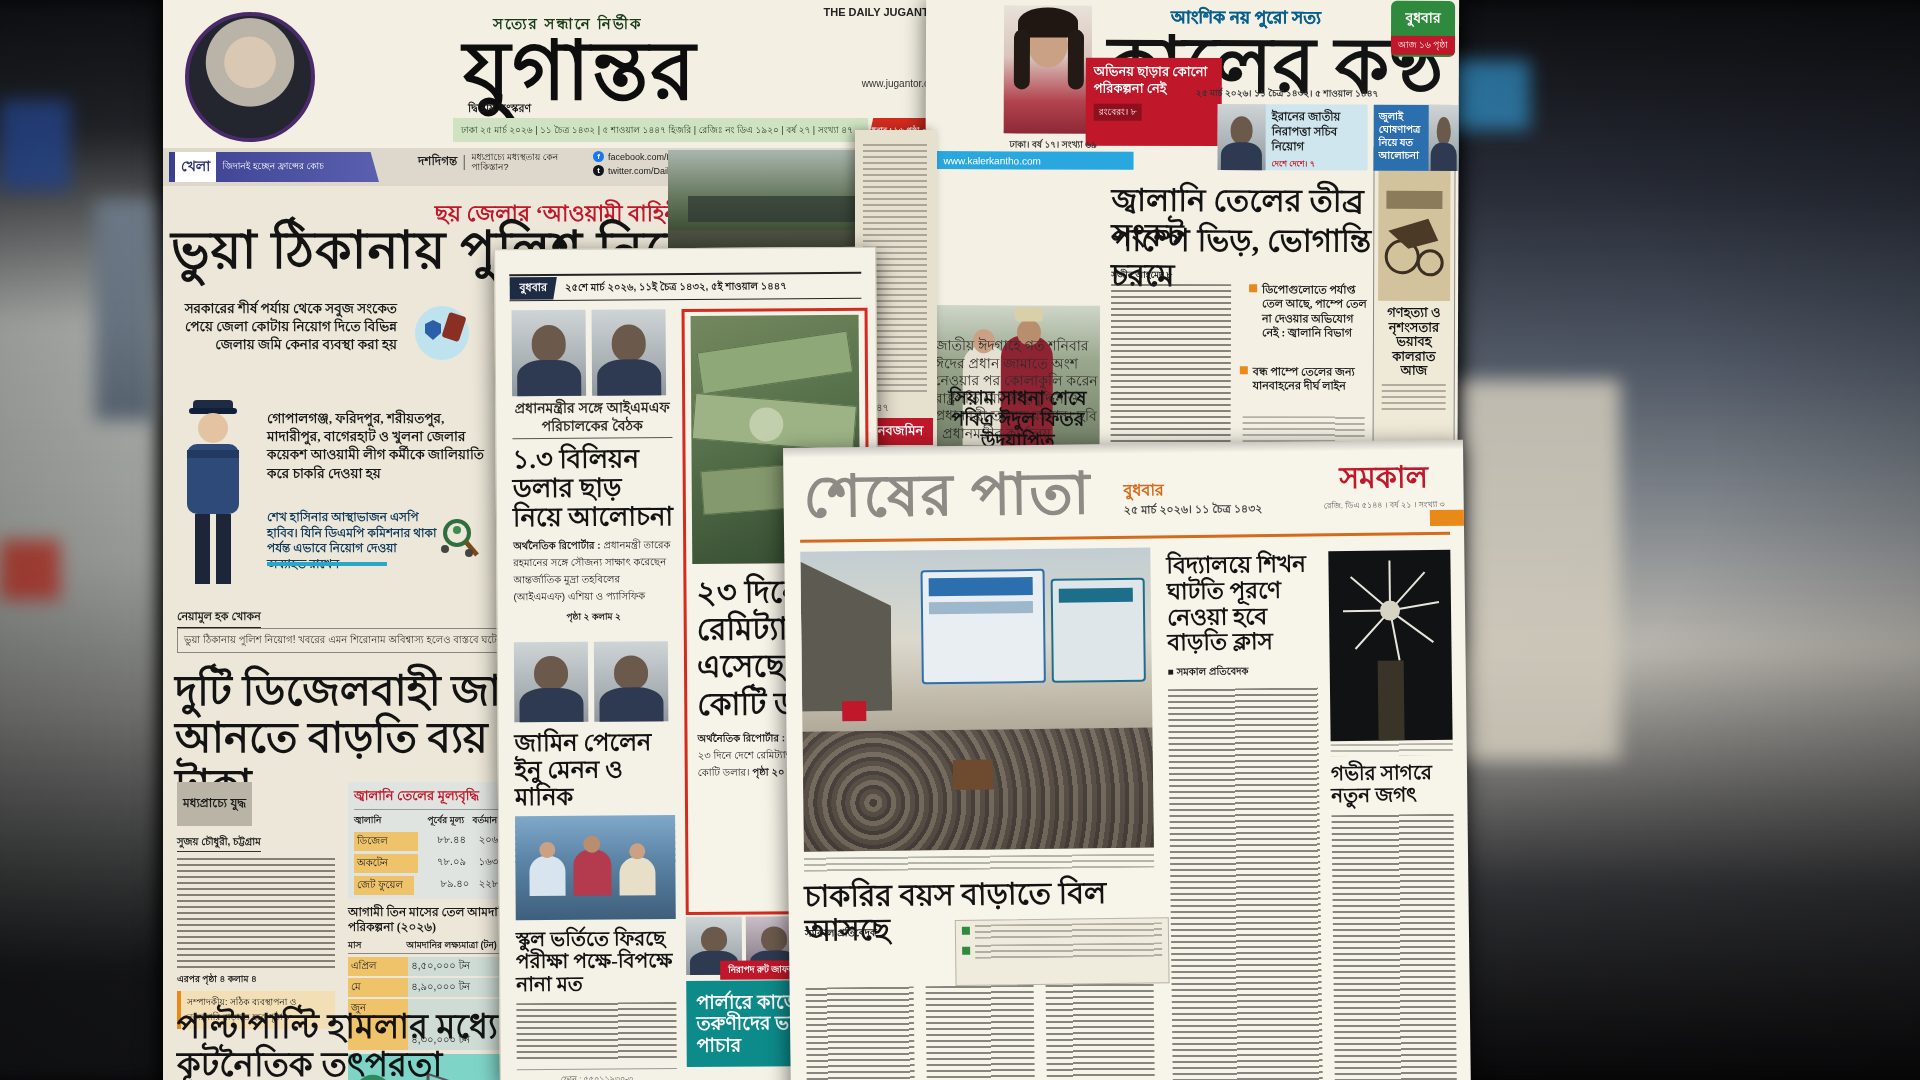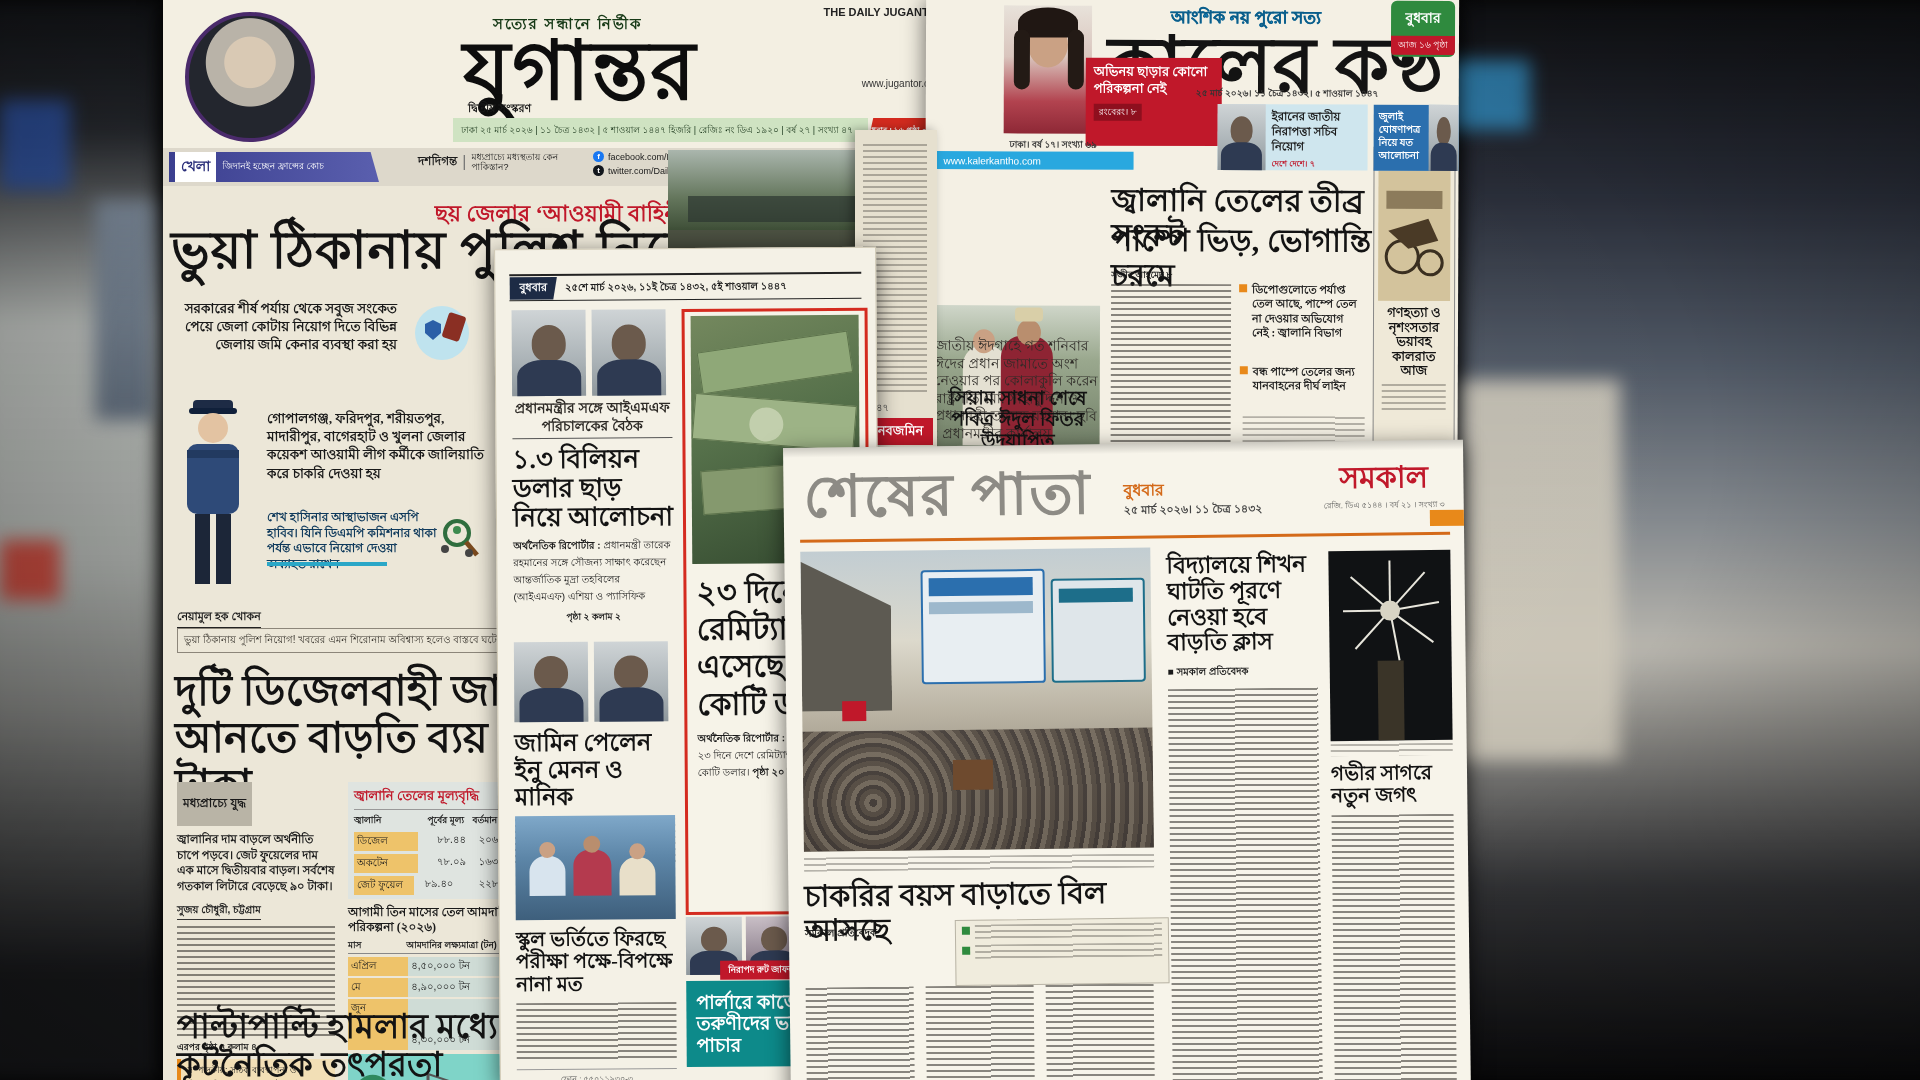--- a/index.html
+++ b/index.html
@@ -121,21 +121,20 @@
 
     <div class="photo abs" style="left:505px;top:150px;width:290px;height:120px;background:linear-gradient(180deg,#aab6ad 0%,#64765c 40%,#3a4a33 70%,#20271d 100%);">
       <span class="abs" style="left:20px;top:46px;width:250px;height:26px;background:#2c3631;opacity:.7;"></span>
       <span class="abs" style="left:0;top:80px;width:290px;height:40px;background:#55544a;opacity:.6;"></span>
     </div>
 
     <div class="abs hl" style="left:12px;top:668px;width:520px;font-size:42px;">দুটি ডিজেলবাহী জাহাজ আনতে বাড়তি ব্যয় ৩৩০ কোটি টাকা</div>
 
     <div class="abs" style="left:14px;top:782px;width:158px;height:298px;">
       <div style="background:#b9b4a6;font-weight:bold;font-size:12px;padding:12px 6px;display:inline-block;">মধ্যপ্রাচ্যে যুদ্ধ</div>
-      <div class="serif" style="font-size:11.5px;font-weight:bold;margin-top:6px;line-height:1.35;">জ্বালানির দাম বাড়লে অর্থনীতি চাপে পড়বে। জেট ফুয়েলের দাম এক মাসে দ্বিতীয়বার বাড়ল। সর্বশেষ গতকাল লিটারে বেড়েছে ৯০ টাকা।</div>
       <div style="font-size:10px;font-weight:bold;margin-top:8px;border-bottom:1px solid #333;display:inline-block;">সুজয় চৌধুরী, চট্টগ্রাম</div>
       <div class="fl" style="width:100%;height:110px;margin-top:6px;"></div>
       <div style="font-size:9px;font-weight:bold;margin-top:4px;">এরপর পৃষ্ঠা ৪ কলাম ৪</div>
       <div style="font-size:9px;background:#f2dfb6;padding:4px 6px;margin-top:4px;border-left:4px solid #e8891a;">সম্পাদকীয়: সঠিক ব্যবস্থাপনা ও নজরদারি বাড়াতে হবে  পৃষ্ঠা ৮</div>
     </div>
 
     <div class="abs" style="left:185px;top:782px;width:160px;background:#dfe4e0;padding:4px 6px;">
       <div style="color:#c0182a;font-weight:bold;font-size:13px;border-bottom:1px solid #999;padding-bottom:2px;">জ্বালানি তেলের মূল্যবৃদ্ধি</div>
       <div style="display:flex;font-size:9px;font-weight:bold;margin-top:3px;">
         <span style="flex:1.2;">জ্বালানি</span>
@@ -147,21 +146,21 @@
         <span style="flex:1;text-align:right;">৮৮.৪৪</span>
         <span style="flex:1;text-align:right;">২০৬.৬০</span>
       </div>
       <div style="display:flex;font-size:10px;margin-top:3px;">
         <span style="flex:1.2;background:#eec36a;padding:1px 3px;">অকটেন</span>
         <span style="flex:1;text-align:right;">৭৮.০৯</span>
         <span style="flex:1;text-align:right;">১৬৩.৭১</span>
       </div>
       <div style="display:flex;font-size:10px;margin-top:3px;">
         <span style="flex:1.2;background:#eec36a;padding:1px 3px;">জেট ফুয়েল</span>
-        <span style="flex:1;text-align:left;margin-left:11px;">৮৯.৪০</span>
+        <span style="flex:1;text-align:right;margin-left:11px;">৮৯.৪০</span>
         <span style="flex:1;text-align:right;">২২৮.৮০</span>
       </div>
     </div>
 
     <div class="abs" style="left:185px;top:905px;width:175px;">
       <div class="serif" style="font-weight:bold;font-size:12px;line-height:1.25;">আগামী তিন মাসের তেল আমদানির পরিকল্পনা (২০২৬)</div>
       <div style="display:flex;font-size:9px;font-weight:bold;margin-top:3px;border-bottom:1px solid #888;">
         <span style="flex:.8;">মাস</span>
         <span style="flex:1.6;">আমদানির লক্ষ্যমাত্রা (টন)</span>
       </div>
@@ -255,21 +254,21 @@
 
     <div class="abs hl" style="left:14px;top:392px;width:158px;font-size:19px;text-align:center;">সিয়াম সাধনা শেষে পবিত্র ঈদুল ফিতর উদযাপিত</div>
     <div class="abs" style="left:14px;top:452px;font-size:9px;font-weight:bold;">নিজস্ব প্রতিবেদক ৮</div>
     <div class="abs fl" style="left:14px;top:466px;width:158px;height:120px;"></div>
 
     <div class="abs hl" style="left:186px;top:188px;width:270px;font-size:31px;">জ্বালানি তেলের তীব্র সংকট</div>
     <div class="abs hl" style="left:186px;top:228px;width:280px;font-size:31px;">পাম্পে ভিড়, ভোগান্তি চরমে</div>
     <div class="abs" style="left:186px;top:272px;font-size:9px;font-weight:bold;">সজীব আহমেদ ৮</div>
     <div class="abs fl" style="left:186px;top:288px;width:120px;height:300px;"></div>
 
-    <div class="abs" style="left:314px;top:286px;width:122px;display:flex;justify-content:space-between;">
+    <div class="abs" style="left:324px;top:286px;width:122px;display:flex;justify-content:space-between;">
       <span class="obullet"></span>
       <span class="serif" style="font-size:11px;font-weight:bold;line-height:1.3;">ডিপোগুলোতে পর্যাপ্ত তেল আছে, পাম্পে তেল না দেওয়ার অভিযোগ নেই : জ্বালানি বিভাগ</span>
     </div>
     <div class="abs" style="left:315px;top:368px;width:122px;display:flex;">
       <span class="obullet"></span>
       <span class="serif" style="font-size:11px;font-weight:bold;line-height:1.3;">বন্ধ পাম্পে তেলের জন্য যানবাহনের দীর্ঘ লাইন</span>
     </div>
     <div class="abs flsoft" style="left:318px;top:420px;width:122px;height:40px;"></div>
 
     <div class="abs" style="left:290px;top:468px;width:150px;text-align:center;">

